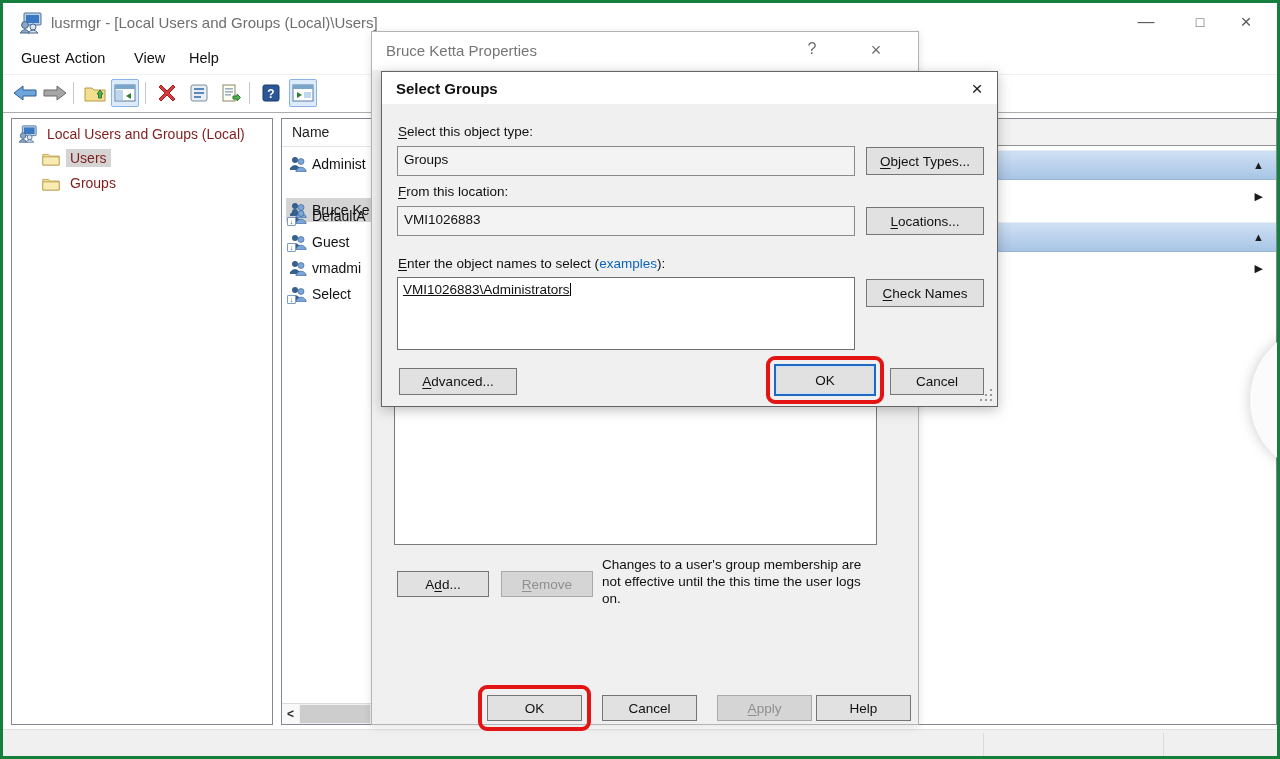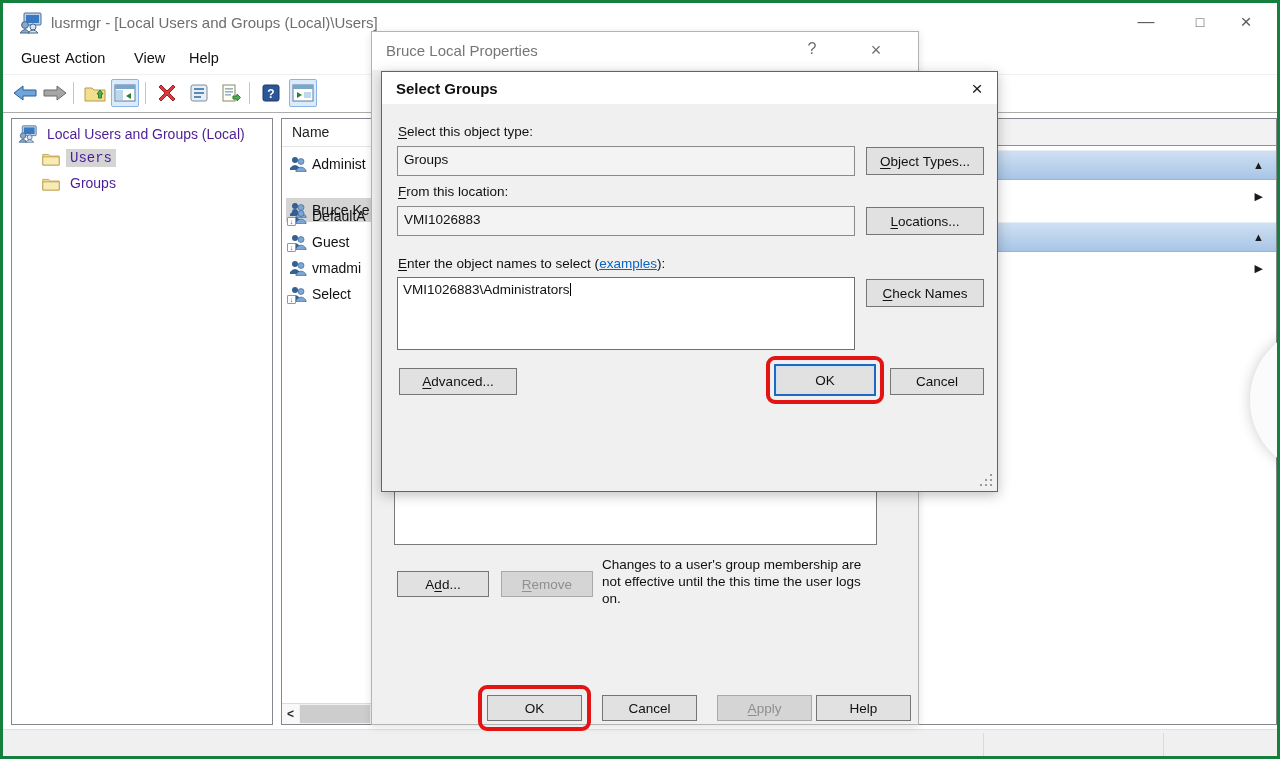--- a/index.html
+++ b/index.html
@@ -29,24 +29,24 @@
             align-items:center; justify-content:center; }
   .tb-btn.hl { background:#dcebfa; border:1px solid #8ab4e8; border-radius:2px; }
   .tb-sep { position:absolute; top:7px; width:1px; height:22px; background:#c6c6c6; }
 
   
   .panel { position:absolute; background:#fff; border:1px solid #828790; }
   #tree-panel { left:8px;   top:115px; width:262px; height:607px; }
   #list-panel { left:278px; top:115px; width:718px; height:607px; }
   #actions-pane { left:916px; top:115px; width:358px; height:607px; border-left:none; }
 
-  .tree-row { position:absolute; left:0; font-size:14px; color:#4c1d95; display:flex;
+  .tree-row { position:absolute; left:0; font-size:14px; color:#7f1d1d; display:flex;
               align-items:center; height:22px; white-space:nowrap; }
   .tree-label { padding:1px 4px; }
-  .tree-label.sel { background:#d4d4d4;font-family:Liberation Mono, monospace; }
+  .tree-label.sel { background:#d4d4d4; }
 
   .list-header { position:absolute; left:0; top:0; width:100%; height:28px;
                  border-bottom:1px solid #e4e4e4; font-size:14px; color:#222; }
   .list-header span { position:absolute; left:10px; top:5px; }
   .list-row { position:absolute; left:4px; height:24px; display:flex; align-items:center;
               font-size:14px; color:#111; white-space:nowrap; padding:0 3px; }
   .list-row.sel { background:#d4d4d4;margin-top:20px; }
   .usr-ico { position:relative; width:18px; height:16px; margin-right:5px; flex:0 0 auto; }
   .badge-down { position:absolute; left:-2px; bottom:-2px; width:9px; height:9px; background:#fff;
                 border:1px solid #7d9cc4; border-radius:1px; color:#1d4f91; font-size:7px;
@@ -75,38 +75,38 @@
   .status-sep { position:absolute; top:3px; width:1px; height:24px; background:#dadada; }
 
   
   .record-circle { position:absolute; left:1247px; top:322px; width:150px; height:150px;
                    border-radius:50%; background:#fbfbfb; box-shadow:0 0 14px rgba(0,0,0,0.20); }
 
   
   .dialog { position:absolute; background:#f0f0f0; }
   #props-dialog { left:368px; top:28px; width:548px; height:694px; border:1px solid #b3b3b3;
                   box-shadow:0 2px 8px rgba(0,0,0,0.12); }
-  #sg-dialog { left:378px; top:68px; width:617px; height:421px; border:1px solid #646464;
+  #sg-dialog { left:378px; top:68px; width:617px; height:336px; border:1px solid #646464;
                box-shadow:0 3px 12px rgba(0,0,0,0.25); }
   .dlg-titlebar { position:absolute; left:0; top:0; width:100%; height:32px; background:#fff; }
   #props-dialog .dlg-titlebar { height:38px; }
   .dlg-title { position:absolute; left:14px; top:8px; font-size:15px; color:#111; font-weight:600; }
   #props-dialog .dlg-title { color:#767676; font-weight:400; top:10px; }
   .dlg-ctrl { position:absolute; top:8px; font-size:16px; color:#6e6e6e; width:24px; text-align:center; }
   #sg-close { right:8px; top:6px; color:#1b1b1b; font-size:19px; }
 
   .lbl { position:absolute; font-size:13.5px; color:#111; white-space:nowrap; }
   .mn { text-decoration:underline; text-underline-offset:2px; }
-  .link { color:#0a64c0; text-decoration:underline; }
+  .link { color:#0a64c0; }
 
   .field { position:absolute; background:#f3f3f3; border:1px solid #8a8a8a; font-size:13.5px;
            color:#111; padding:5px 6px; white-space:nowrap; overflow:hidden; }
   .entry { position:absolute; background:#fff; border:1px solid #6f6f6f; font-size:13.5px;
            color:#111; padding:4px 5px; }
-  .entry-text { }
+  .entry-text { text-decoration:underline; }
   .caret { display:inline-block; width:1px; height:13px; background:#000; vertical-align:-2px; }
 
   .btn { position:absolute; background:#e1e1e1; border:1px solid #757575; font-size:13.5px;
          color:#111; display:flex; align-items:center; justify-content:center; }
   .btn.default { border:2px solid #1f6ac0; box-shadow:inset 0 0 0 1px #cfe2f5; }
   .btn.disabled { background:#d5d5d5; border-color:#a9a9a9; color:#8f8f8f; }
 
   .listbox { position:absolute; background:#fff; border:1px solid #7a7a7a; }
   .note { position:absolute; font-size:13.5px; color:#111; line-height:17px; }
 
@@ -340,21 +340,21 @@
 
   <div class="statusbar">
     <span class="status-sep" style="left:980px"></span>
     <span class="status-sep" style="left:1160px"></span>
   </div>
 
   <div class="record-circle"></div>
 
   <div id="props-dialog" class="dialog">
     <div class="dlg-titlebar">
-      <span class="dlg-title">Bruce Local Properties</span>
+      <span class="dlg-title">Bruce Ketta Properties</span>
       <span class="dlg-ctrl" style="right:94px">?</span>
       <span class="dlg-ctrl" style="right:30px; font-size:18px">×</span>
     </div>
 
     <div class="listbox" style="left:22px; top:150px; width:483px; height:363px"></div>
 
     <div class="btn" style="left:25px; top:539px; width:92px; height:26px">
       <span>A</span>
         <span class="mn">d</span>
         <span>d...</span>

